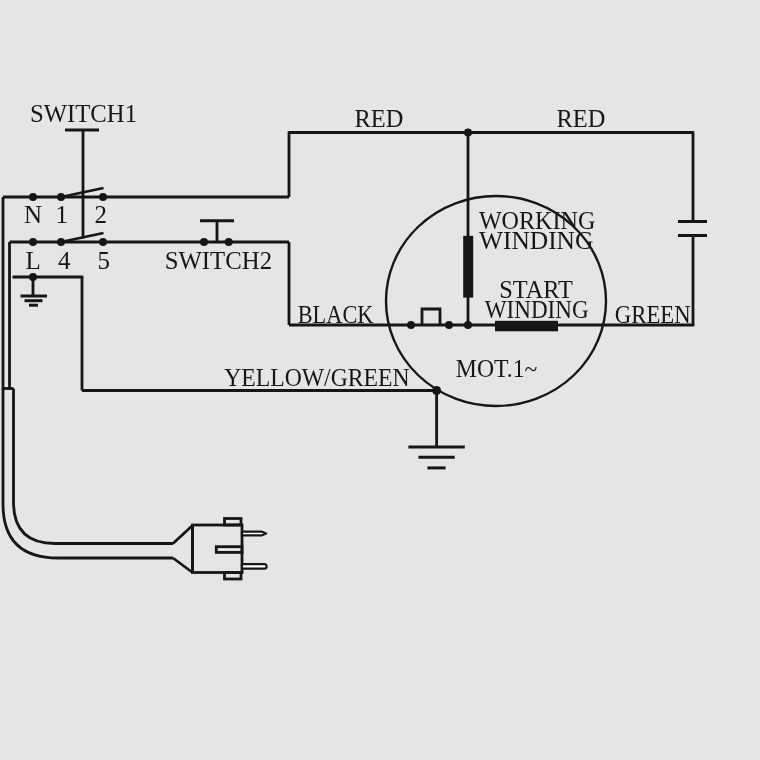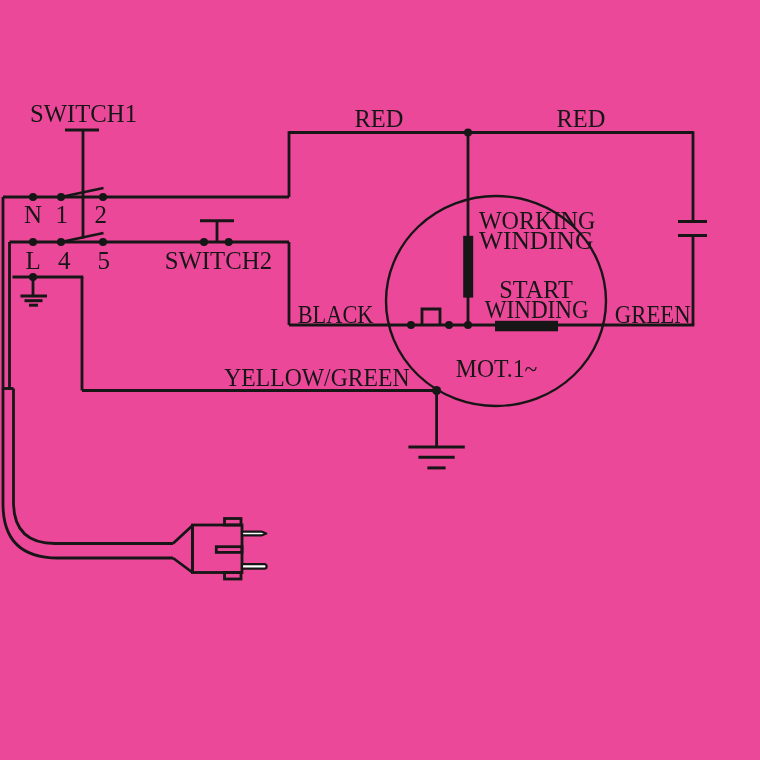--- a/index.html
+++ b/index.html
@@ -1,16 +1,16 @@
 <!DOCTYPE html>
 <html><head>
 <meta charset="utf-8">
 <style>
 html,body{margin:0;padding:0;background:#ffffff;}
-#page{width:760px;height:760px;position:relative;background:#ec4899;transform:translateZ(0);will-change:transform;}
+#page{width:760px;height:760px;position:relative;background:#e5e5e5;transform:translateZ(0);will-change:transform;}
 svg{display:block;filter:blur(0.4px);}
 text{font-family:"Liberation Serif",serif;fill:#161616;}
 </style>
 </head>
 <body>
 <div id="page">
 <svg width="760" height="760" viewBox="0 0 760 760">
 <g stroke="#161616" stroke-width="2.8" fill="none" stroke-linecap="butt">
 
   <line x1="289" y1="132.5" x2="693" y2="132.5"></line>

